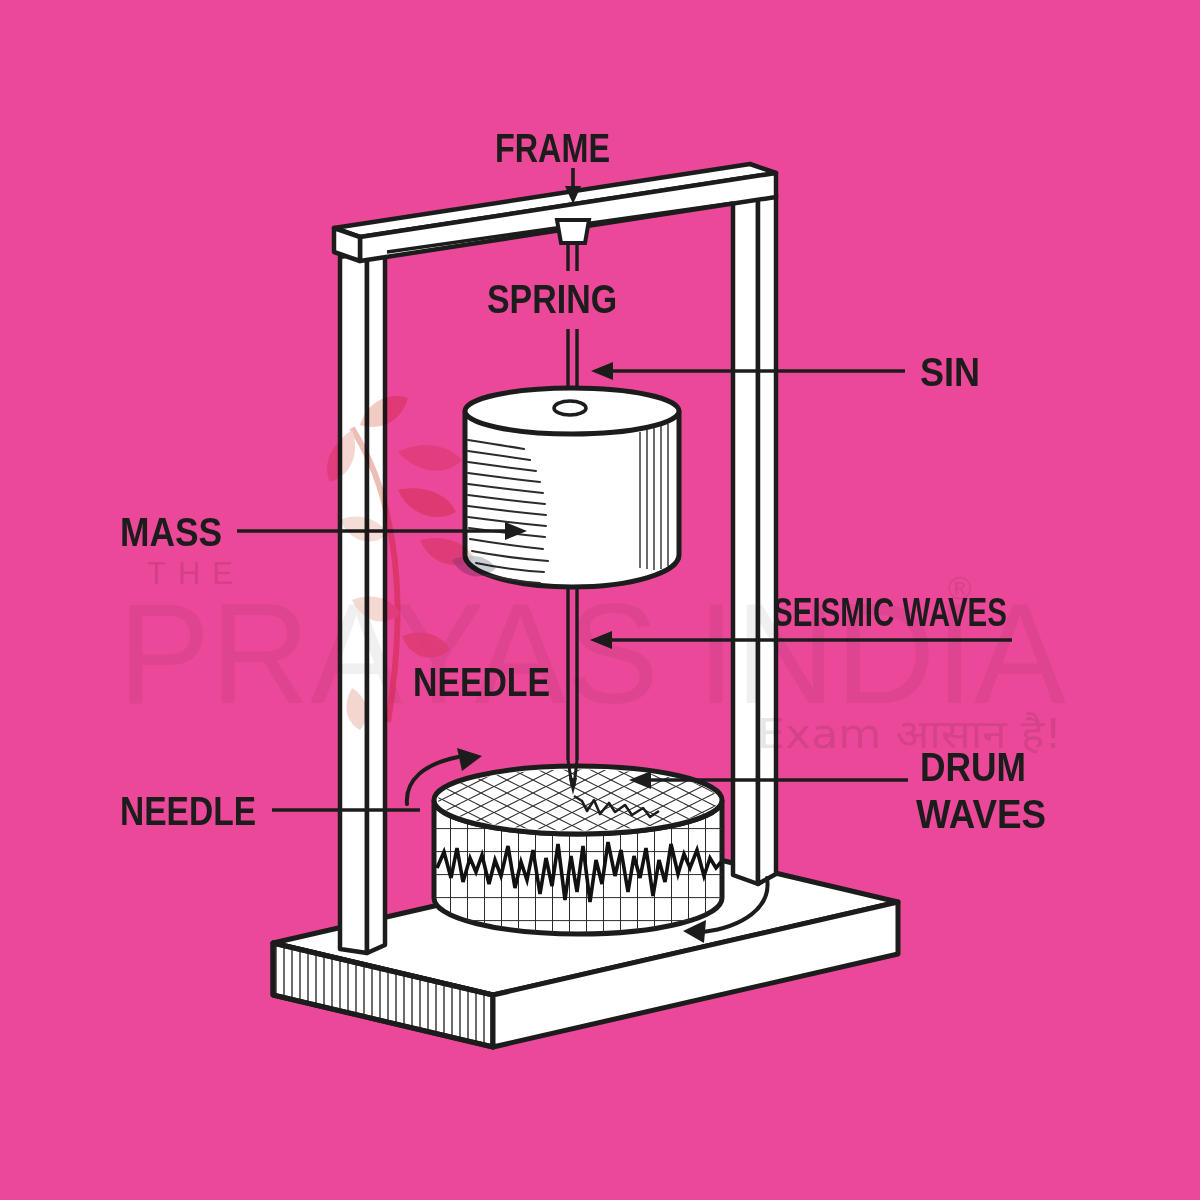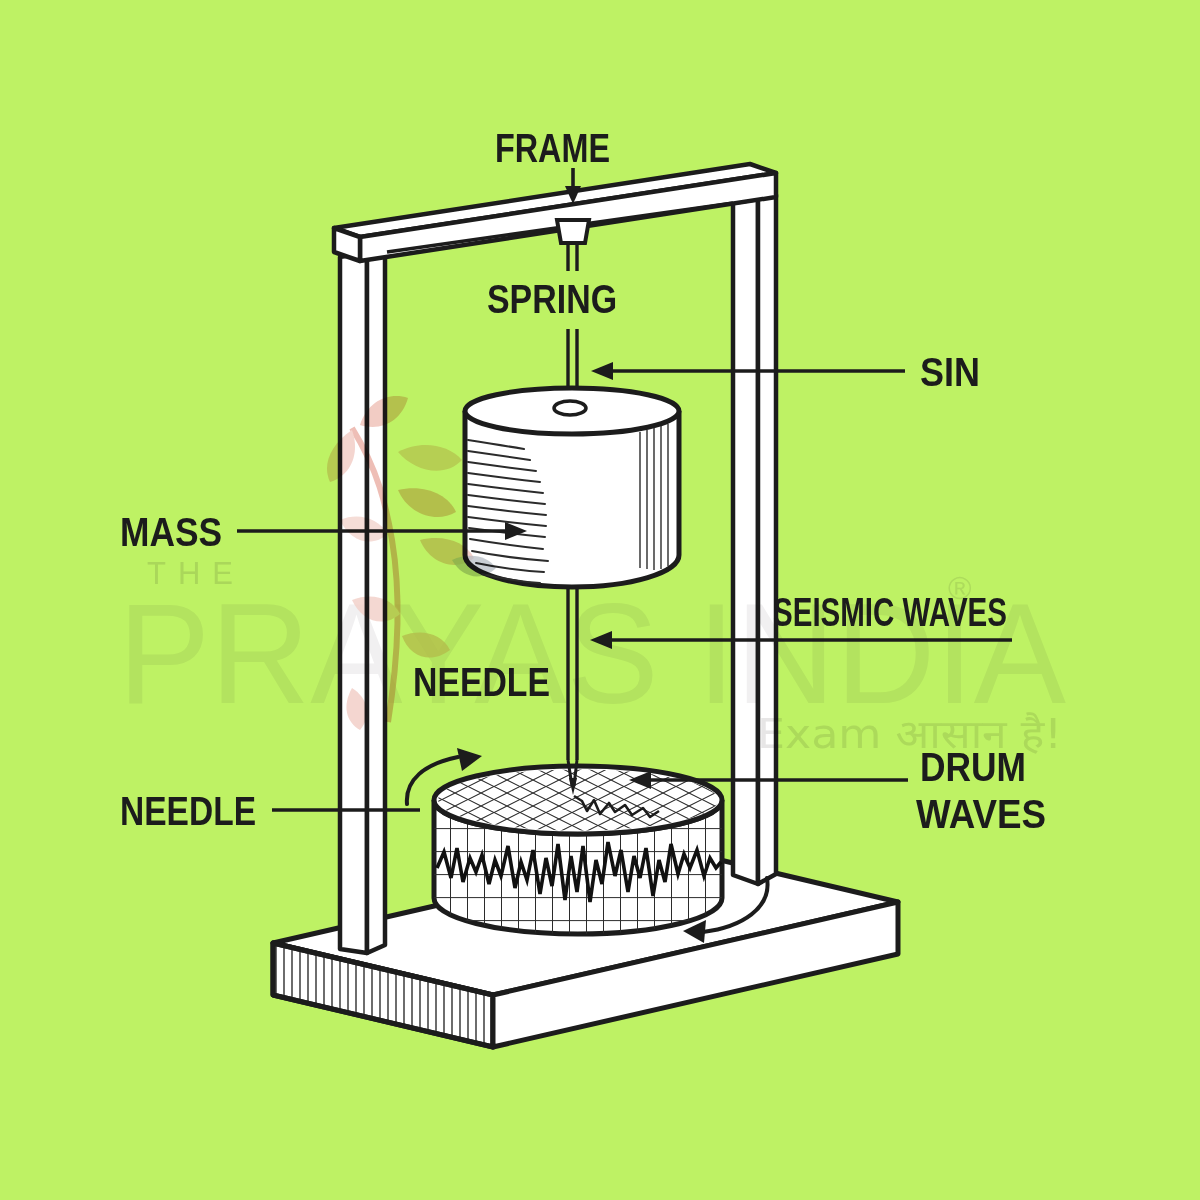--- a/index.html
+++ b/index.html
@@ -1,16 +1,16 @@
 <!DOCTYPE html>
 <html><head>
 <meta charset="utf-8">
 <style>
   html,body{margin:0;padding:0;background:#ffffff;}
-  .canvas{position:relative;width:1200px;height:1200px;background:#bef264;overflow:hidden;
+  .canvas{position:relative;width:1200px;height:1200px;background:#ec4899;overflow:hidden;
           font-family:"Liberation Sans", sans-serif;}
   svg{position:absolute;left:0;top:0;}
   .lbl{font-family:"Liberation Sans", sans-serif;font-weight:700;font-size:40px;fill:#1c1c1c;}
   .ink{stroke:#1c1c1c;}
   .wm-txt{font-family:"Liberation Sans", sans-serif;}
   .wm-tag{font-family:"DejaVu Sans", sans-serif;}
 </style>
 </head>
 <body>
 

